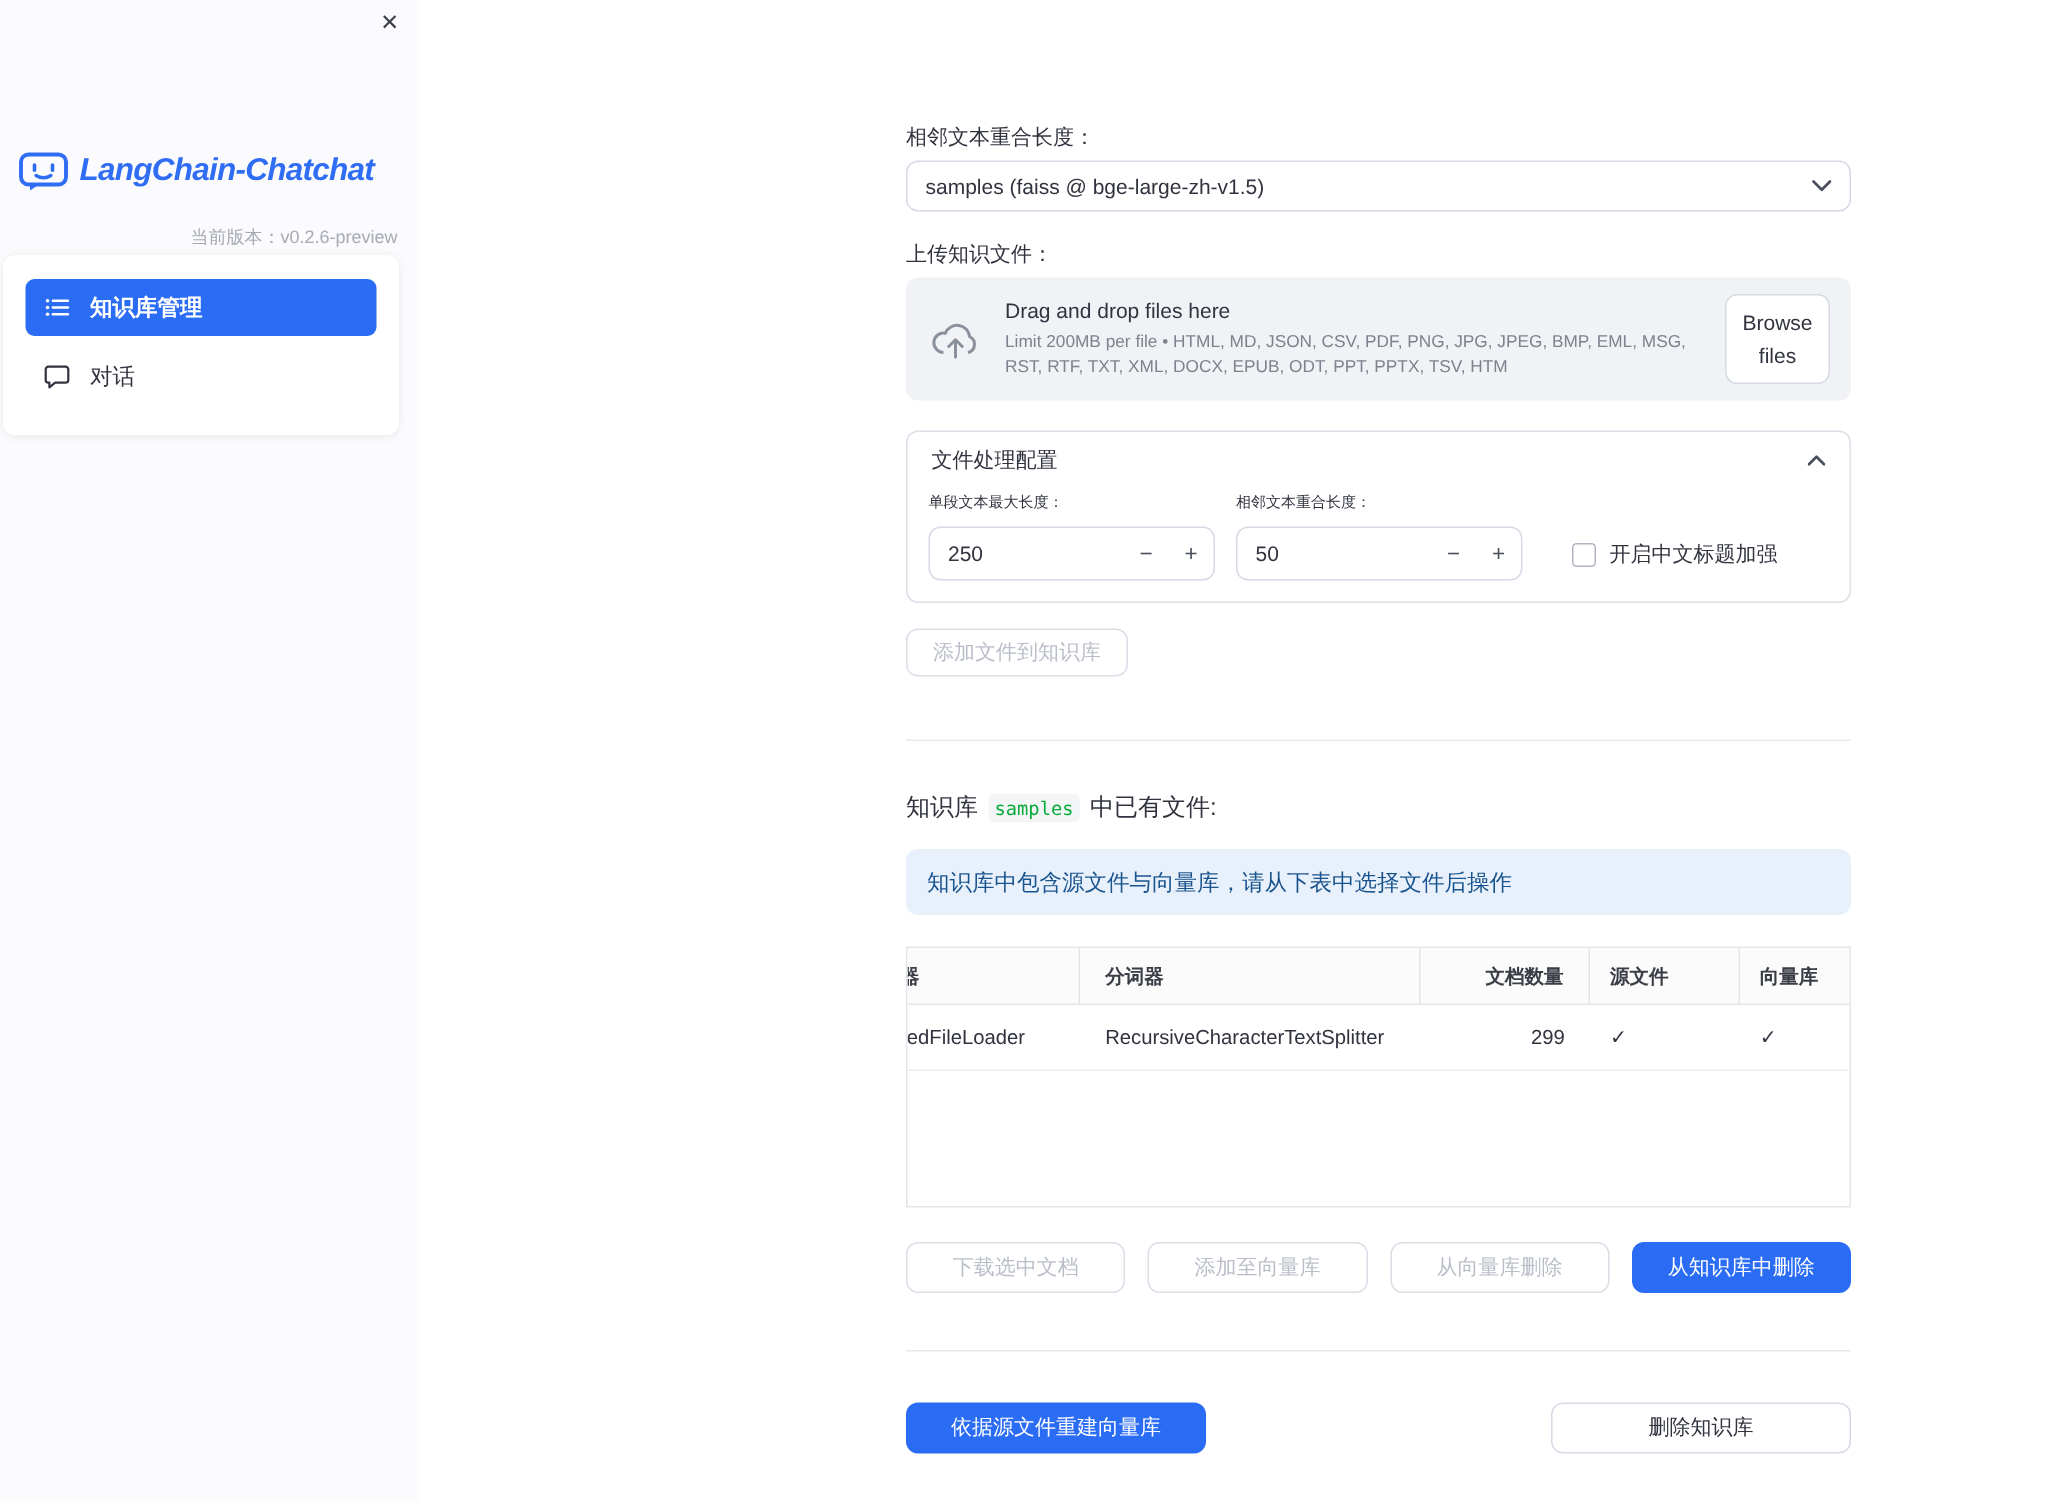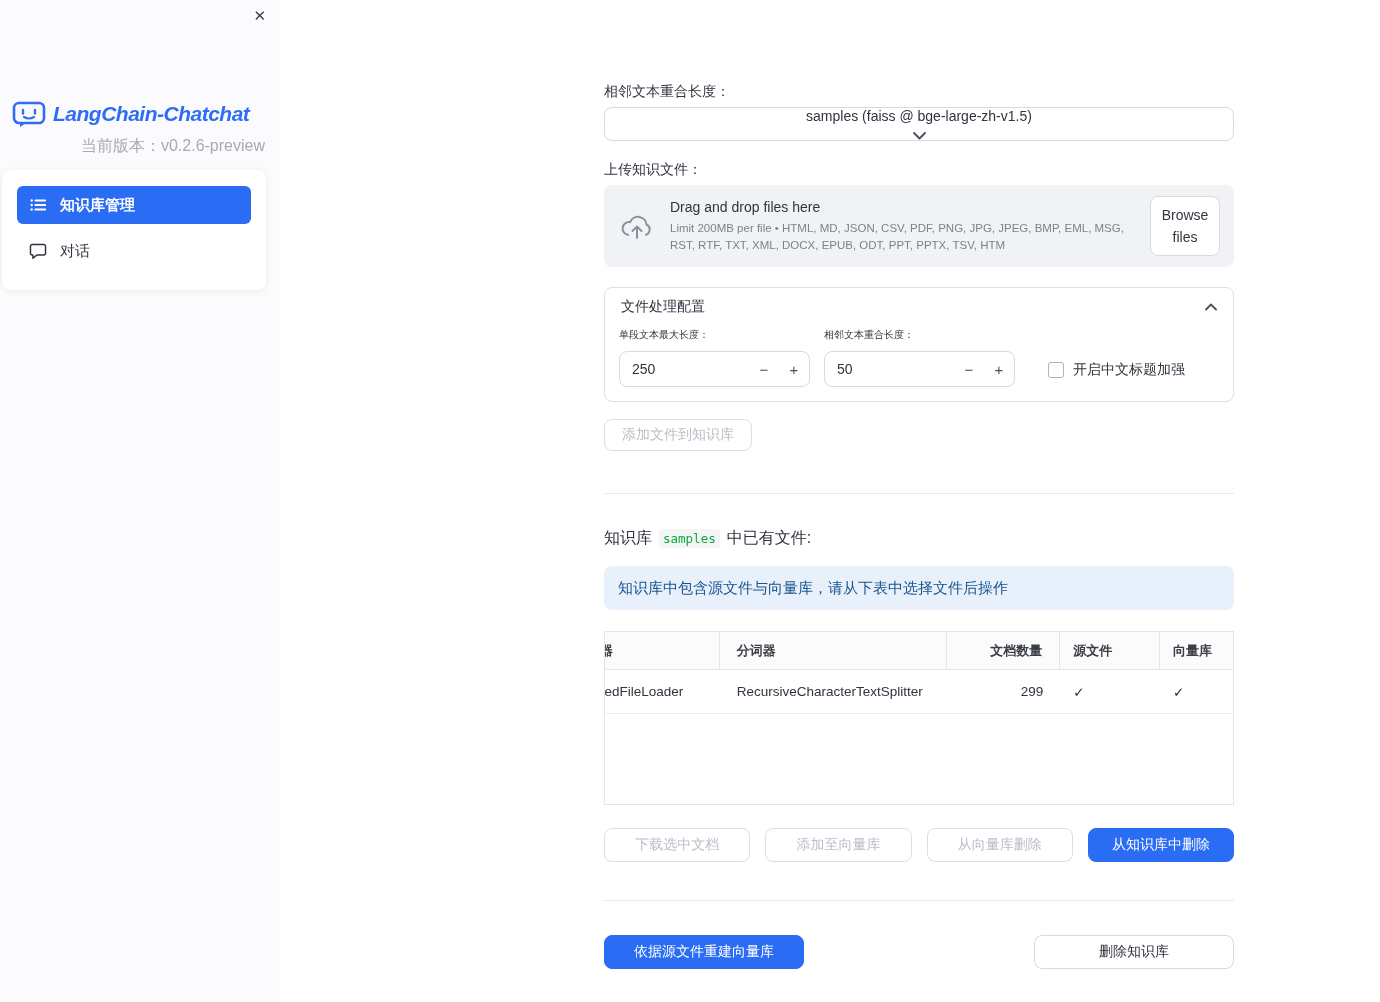--- a/index.html
+++ b/index.html
@@ -9,35 +9,35 @@
     width:1380px; height:1002px; background:#ffffff; overflow:hidden;
     font-family:"Liberation Sans","DejaVu Sans",sans-serif; color:var(--text);
   }
   .page { position:relative; width:1380px; height:1002px; }
 
   
   .sidebar { position:absolute; left:0; top:0; width:280px; height:1002px; background:#fbfbfd; }
   .close-btn { position:absolute; top:8px; right:14px; font-size:15px; color:#3d4048; cursor:pointer; line-height:1; }
   .logo-row { position:absolute; top:100px; left:12px; display:flex; align-items:center; gap:7px; }
   .logo-text { font-size:21px; font-style:italic; font-weight:bold; color:#2f6df4; letter-spacing:-0.5px; white-space:nowrap; }
-  .version { position:absolute; top:136px; right:15px; font-size:16px; color:#a6aab5; }
+  .version { position:absolute; top:150px; right:15px; font-size:12px; color:#a6aab5; }
   .menu-card { position:absolute; top:170px; left:2px; width:264px; background:#ffffff; border-radius:8px;
                box-shadow:0 1px 6px rgba(0,0,0,0.07); padding:16px 15px 20px; }
   .menu-item { display:flex; align-items:center; gap:13px; height:38px; border-radius:6px; padding:0 12px;
                font-size:15px; cursor:pointer; margin-bottom:8px; color:var(--text); }
   .menu-item:last-child { margin-bottom:0; }
   .menu-item.selected { background:var(--primary); color:#ffffff; font-weight:bold; }
 
   
   .main { position:absolute; left:604px; top:83px; width:630px; }
   .field-label { font-size:14px; margin-bottom:6px; }
 
   .selectbox { height:34px; border:1px solid var(--border); border-radius:8px; background:#fff;
                display:flex; align-items:center; justify-content:space-between; padding:0 12px;
-               font-size:14px; margin-bottom:20px; cursor:pointer;flex-direction:column; }
+               font-size:14px; margin-bottom:20px; cursor:pointer; }
 
   .uploader { height:82px; background:#f0f2f6; border-radius:8px; display:flex; align-items:center;
               padding:14px 14px 14px 16px; margin-bottom:20px; }
   .uploader-icon { margin-right:16px; flex:0 0 auto; }
   .uploader-texts { flex:1; }
   .uploader-title { font-size:14px; margin-bottom:5px; }
   .uploader-sub { font-size:11.5px; color:#7e828d; line-height:1.45; width:480px; }
   .browse-btn { width:72px; background:#fff; border:1px solid var(--border); border-radius:8px;
                 padding:7px 6px; font-size:14px; text-align:center; line-height:1.6; cursor:pointer; }
 

